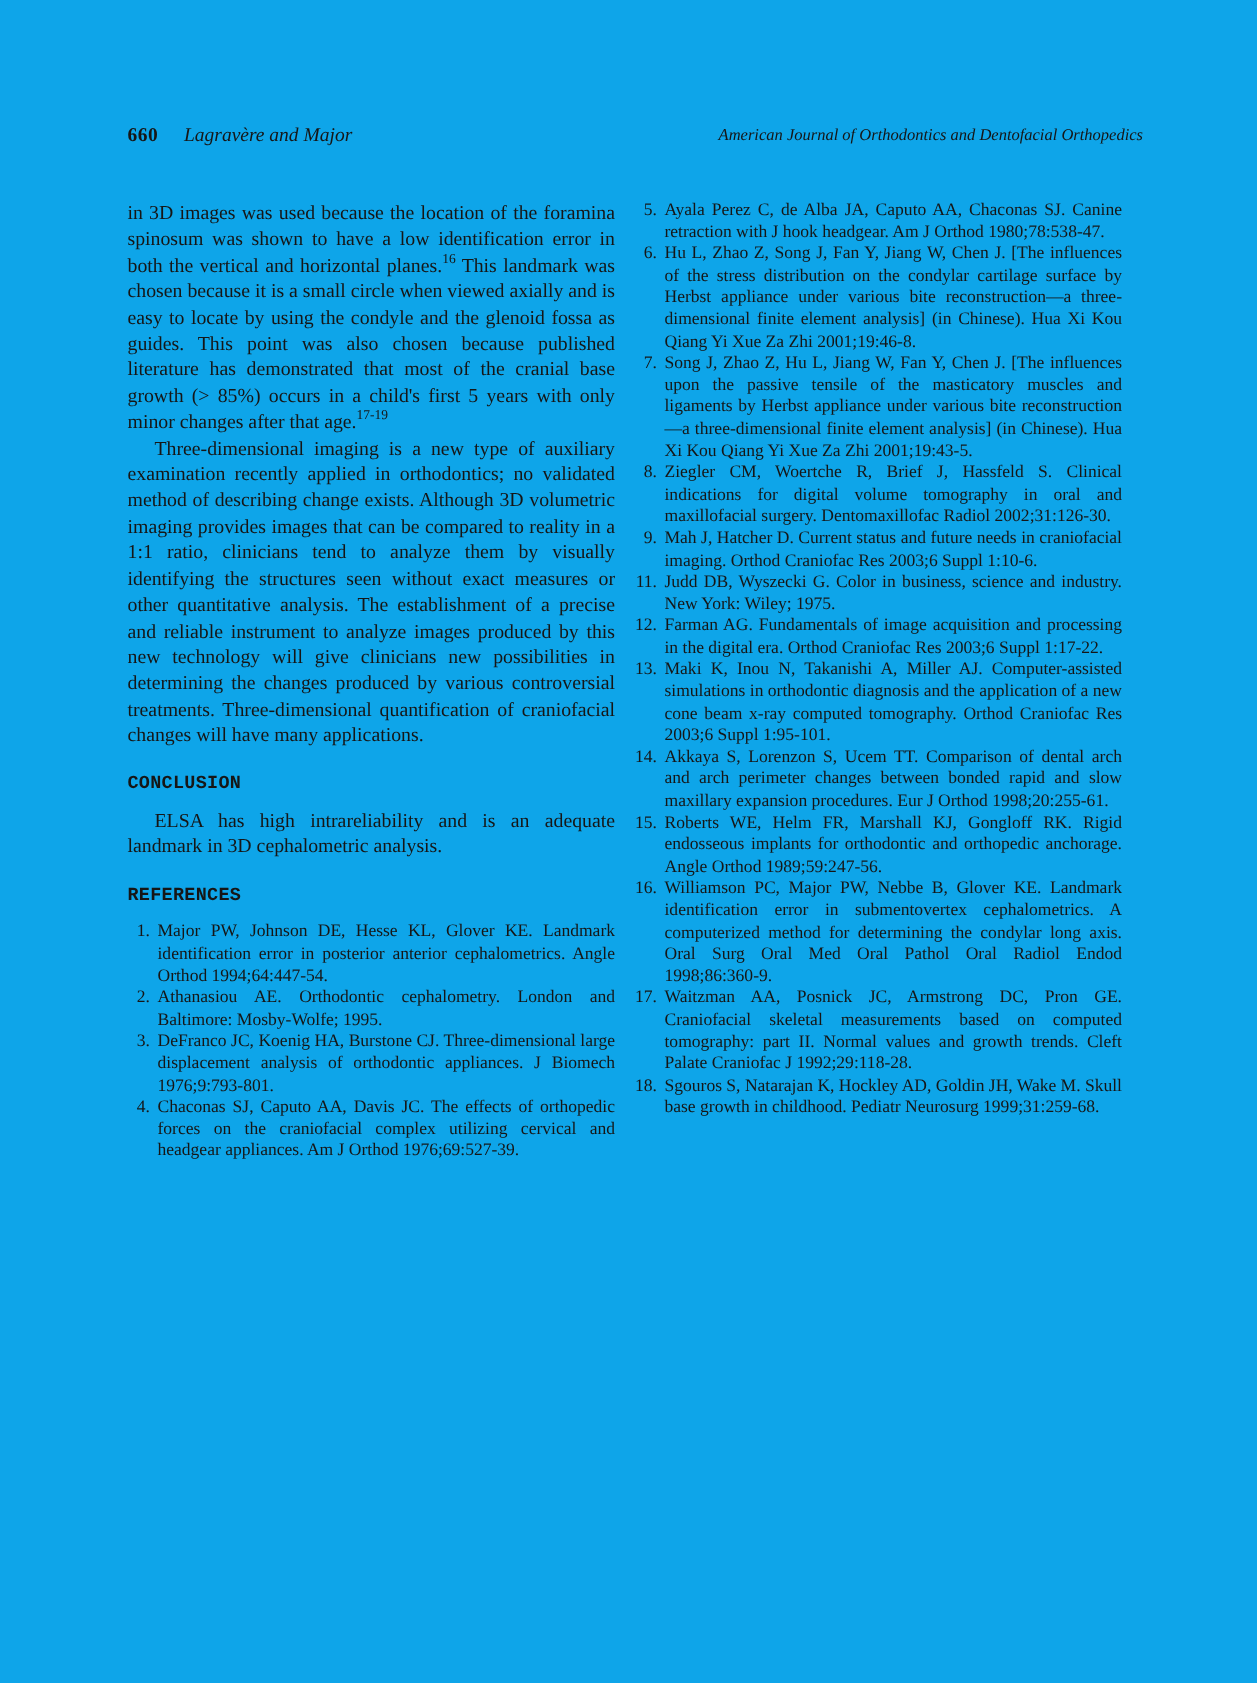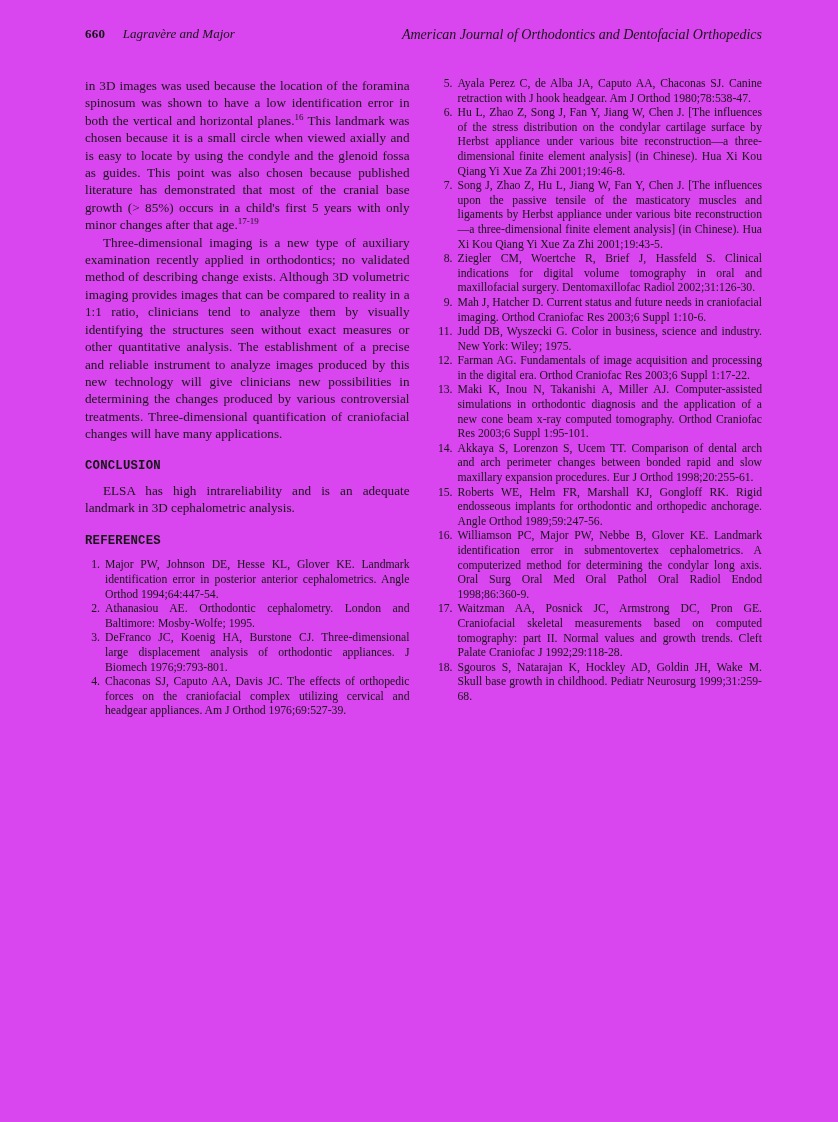--- a/index.html
+++ b/index.html
@@ -2,44 +2,44 @@
 <html><head>
 <meta charset="utf-8">
 <style>
   * { box-sizing: border-box; }
   html, body { margin: 0; padding: 0; background: #e8e8e8; }
   .page {
     position: relative;
     width: 838px;
     height: 1122px;
     margin: 0 auto;
-    background: #d946ef;
-    padding: 26px 76px 40px 85px;
+    background: #0ea5e9;
+    padding: 82px 76px 40px 85px;
     font-family: "Liberation Serif", serif;
     color: #161616;
     overflow: hidden;
   }
   
   .header {
     display: flex;
     justify-content: space-between;
     align-items: flex-start;
     margin-bottom: 34px;
   }
   .header-left { font-size: 13px; white-space: nowrap; }
   .page-num { font-weight: bold; margin-right: 14px; letter-spacing: 0.3px; }
   .running-authors { font-style: italic; }
   .header-right {
     text-align: right;
     font-style: italic;
-    font-size: 14px;
+    font-size: 11px;
     line-height: 17px;
   }
   
-  .columns { display: flex; gap: 28px; }
+  .columns { display: flex; gap: 13px; }
   .col { width: 325px; }
   .body-text {
     margin: 0;
     font-size: 13.2px;
     line-height: 17.4px;
     text-align: justify;
   }
   .body-text.indent { text-indent: 18px; }
   sup.cite {
     font-size: 9px;

